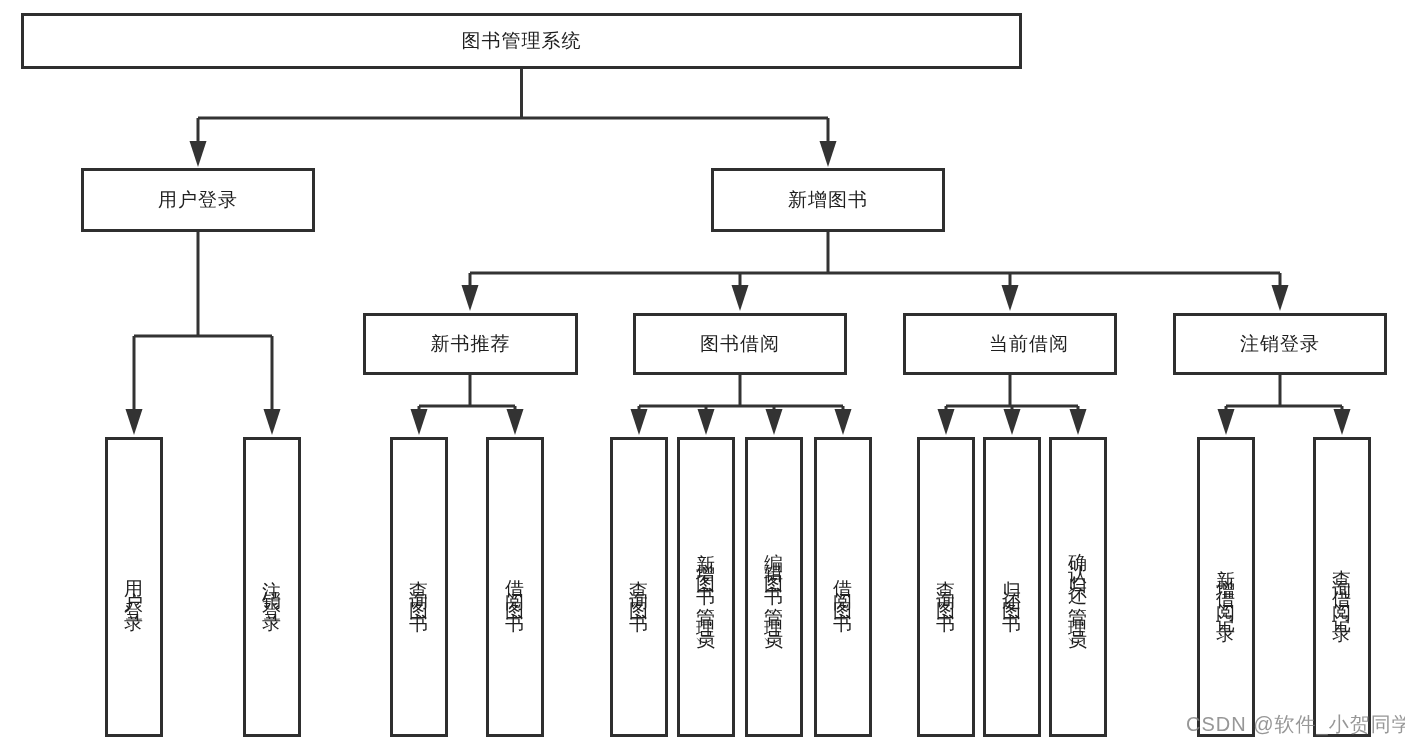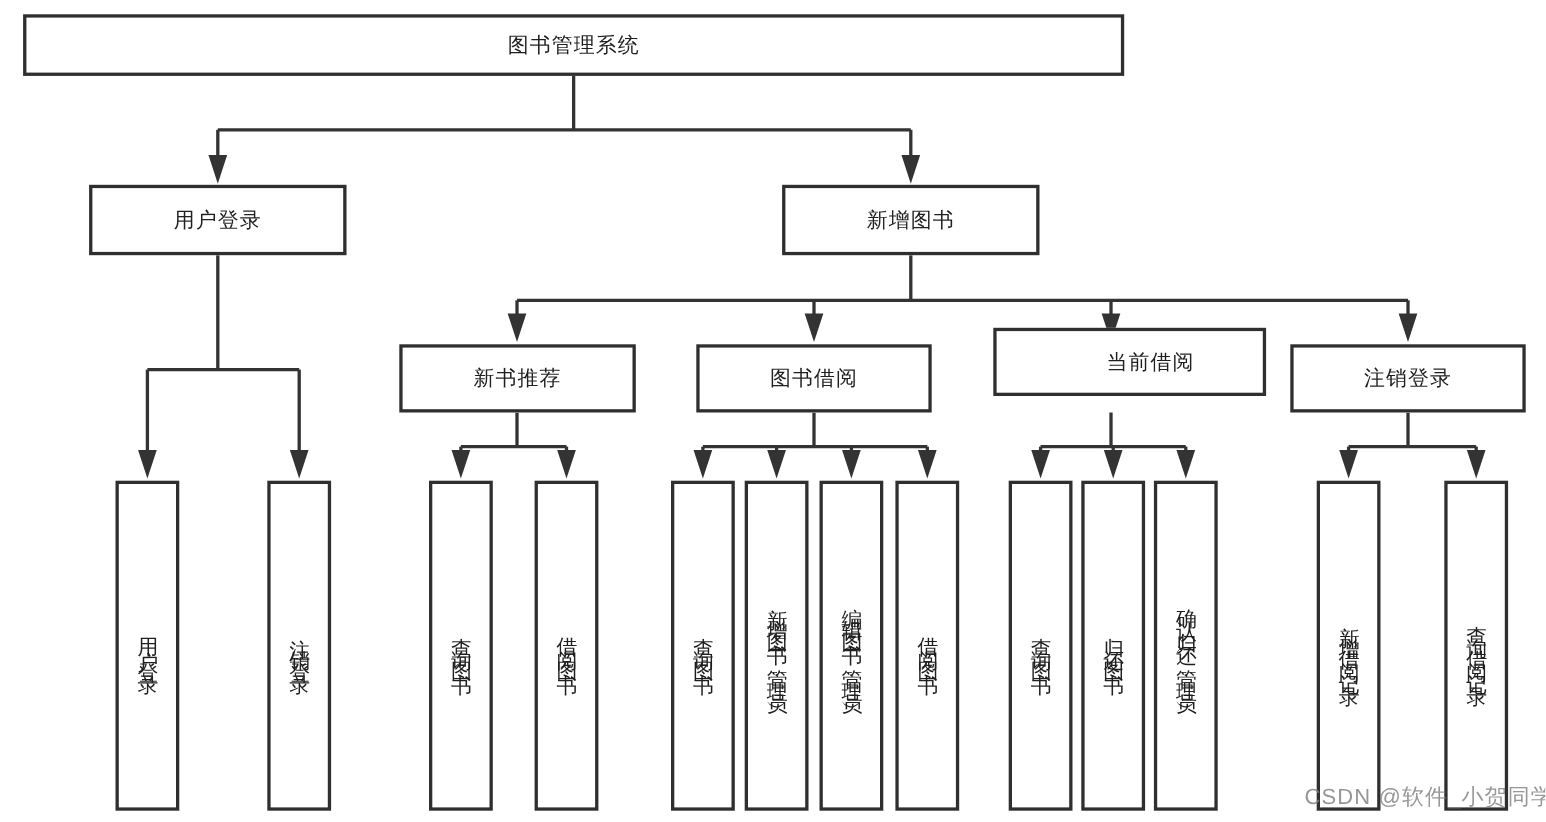--- a/index.html
+++ b/index.html
@@ -122,21 +122,21 @@
   <div class="box" style="left:711px; top:168px; width:234px; height:64px;">
     <span>新增图书</span>
   </div>
 
   <div class="box" style="left:363px; top:313px; width:215px; height:62px;">
     <span>新书推荐</span>
   </div>
   <div class="box" style="left:633px; top:313px; width:214px; height:62px;">
     <span>图书借阅</span>
   </div>
-  <div class="box" style="left:903px; top:298px; width:248px; height:62px;padding-left:38px;">
+  <div class="box" style="left:903px; top:313px; width:214px; height:62px;padding-left:38px;">
     <span>当前借阅</span>
   </div>
   <div class="box" style="left:1173px; top:313px; width:214px; height:62px;">
     <span>注销登录</span>
   </div>
 
   <div class="box leaf" style="left:105px; top:437px; width:58px; height:300px;">
     <span>用户登录</span>
   </div>
   <div class="box leaf" style="left:243px; top:437px; width:58px; height:300px;">

